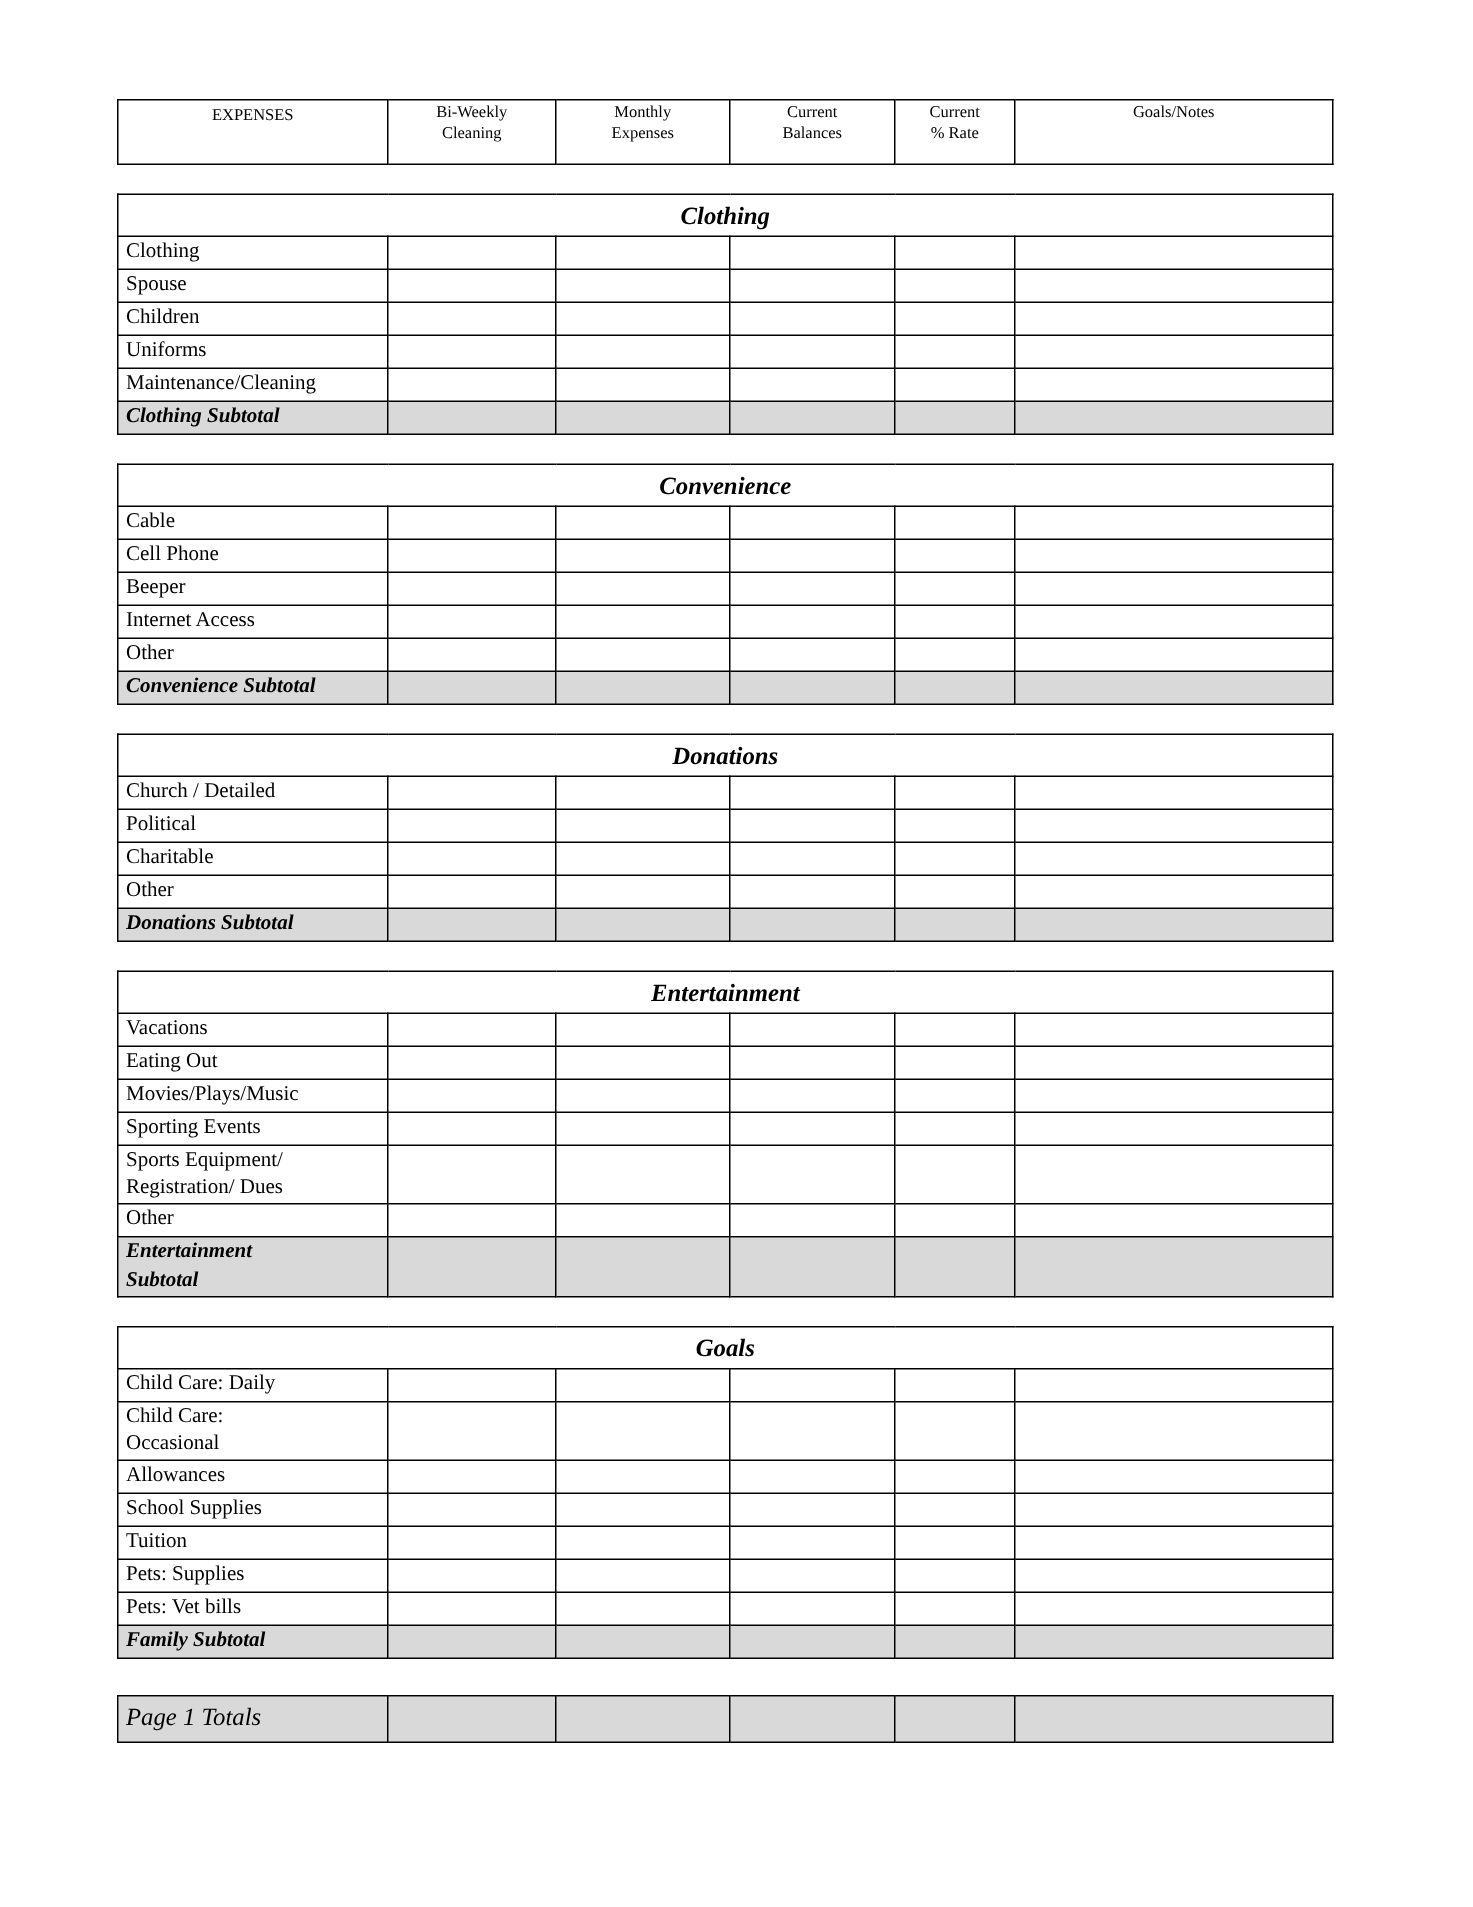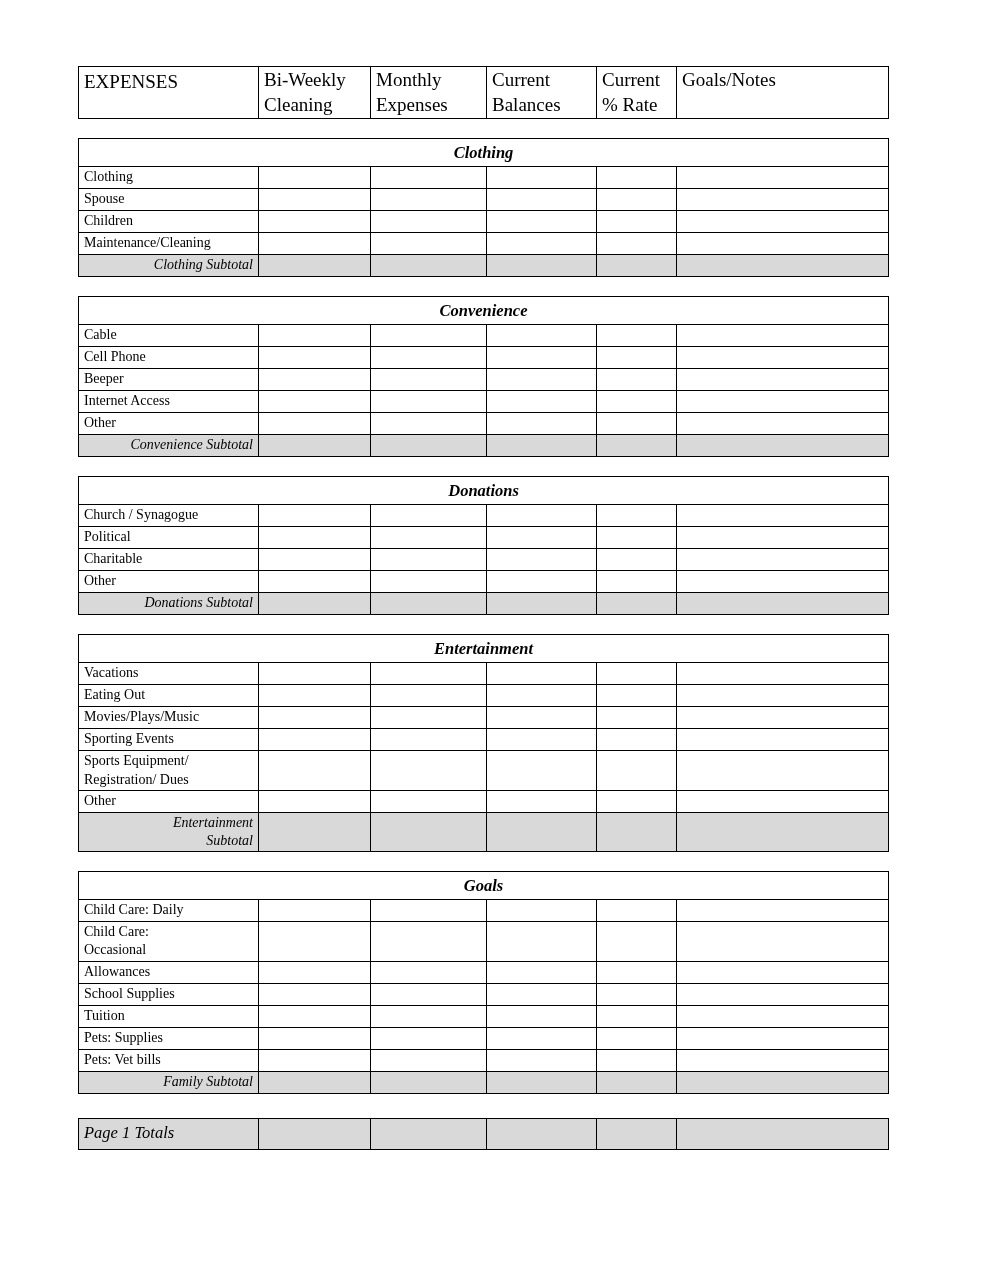--- a/index.html
+++ b/index.html
@@ -10,29 +10,29 @@
   .page{padding:66px 94px 0 78px;}
   .doc-title{
     text-align:center;font-size:18.5px;font-weight:bold;
     margin:0 0 7px 0;letter-spacing:.2px;
   }
   table{border-collapse:collapse;table-layout:fixed;width:810px;}
   td{
     border:1px solid #000;padding:1px 5px;font-size:14px;
     height:19px;vertical-align:top;white-space:pre-line;line-height:1.3;
   }
-  .header-table td{height:38px;font-size:19px;}
+  .header-table td{height:38px;font-size:11px;text-align:center;}
   .expenses-cell{font-size:17px;padding-top:3px;}
   .section-table{margin-top:19px;}
   .section-title td{
     text-align:center;font-weight:bold;font-style:italic;
     font-size:16.5px;height:23px;padding-top:3px;
   }
   .subtotal td{background:#d9d9d9;}
-  .subtotal .label-cell{font-weight:normal;font-style:italic;text-align:right;}
+  .subtotal .label-cell{font-weight:bold;font-style:italic;}
   .totals-table{margin-top:24px;}
   .totals-table td{background:#d9d9d9;height:26px;}
   .totals-table .label-cell{
     font-weight:normal;font-style:italic;font-size:16.5px;padding-top:3px;
   }
 </style>
 </head>
 <body>
 
 <div class="page">
@@ -95,20 +95,28 @@
           </tr>
           <tr>
             <td class="label-cell">Children</td>
             <td></td>
             <td></td>
             <td></td>
             <td></td>
             <td></td>
           </tr>
           <tr>
+            <td class="label-cell">Uniforms</td>
+            <td></td>
+            <td></td>
+            <td></td>
+            <td></td>
+            <td></td>
+          </tr>
+          <tr>
             <td class="label-cell">Maintenance/Cleaning</td>
             <td></td>
             <td></td>
             <td></td>
             <td></td>
             <td></td>
           </tr>
           <tr class="subtotal">
             <td class="label-cell">Clothing Subtotal</td>
             <td></td>
@@ -189,21 +197,21 @@
           <col style="width: 116px;">
           <col style="width: 110px;">
           <col style="width: 80px;">
           <col style="width: 212px;">
         </colgroup>
         <tbody>
           <tr class="section-title">
             <td colspan="6">Donations</td>
           </tr>
           <tr>
-            <td class="label-cell">Church / Synagogue</td>
+            <td class="label-cell">Church / Detailed</td>
             <td></td>
             <td></td>
             <td></td>
             <td></td>
             <td></td>
           </tr>
           <tr>
             <td class="label-cell">Political</td>
             <td></td>
             <td></td>

